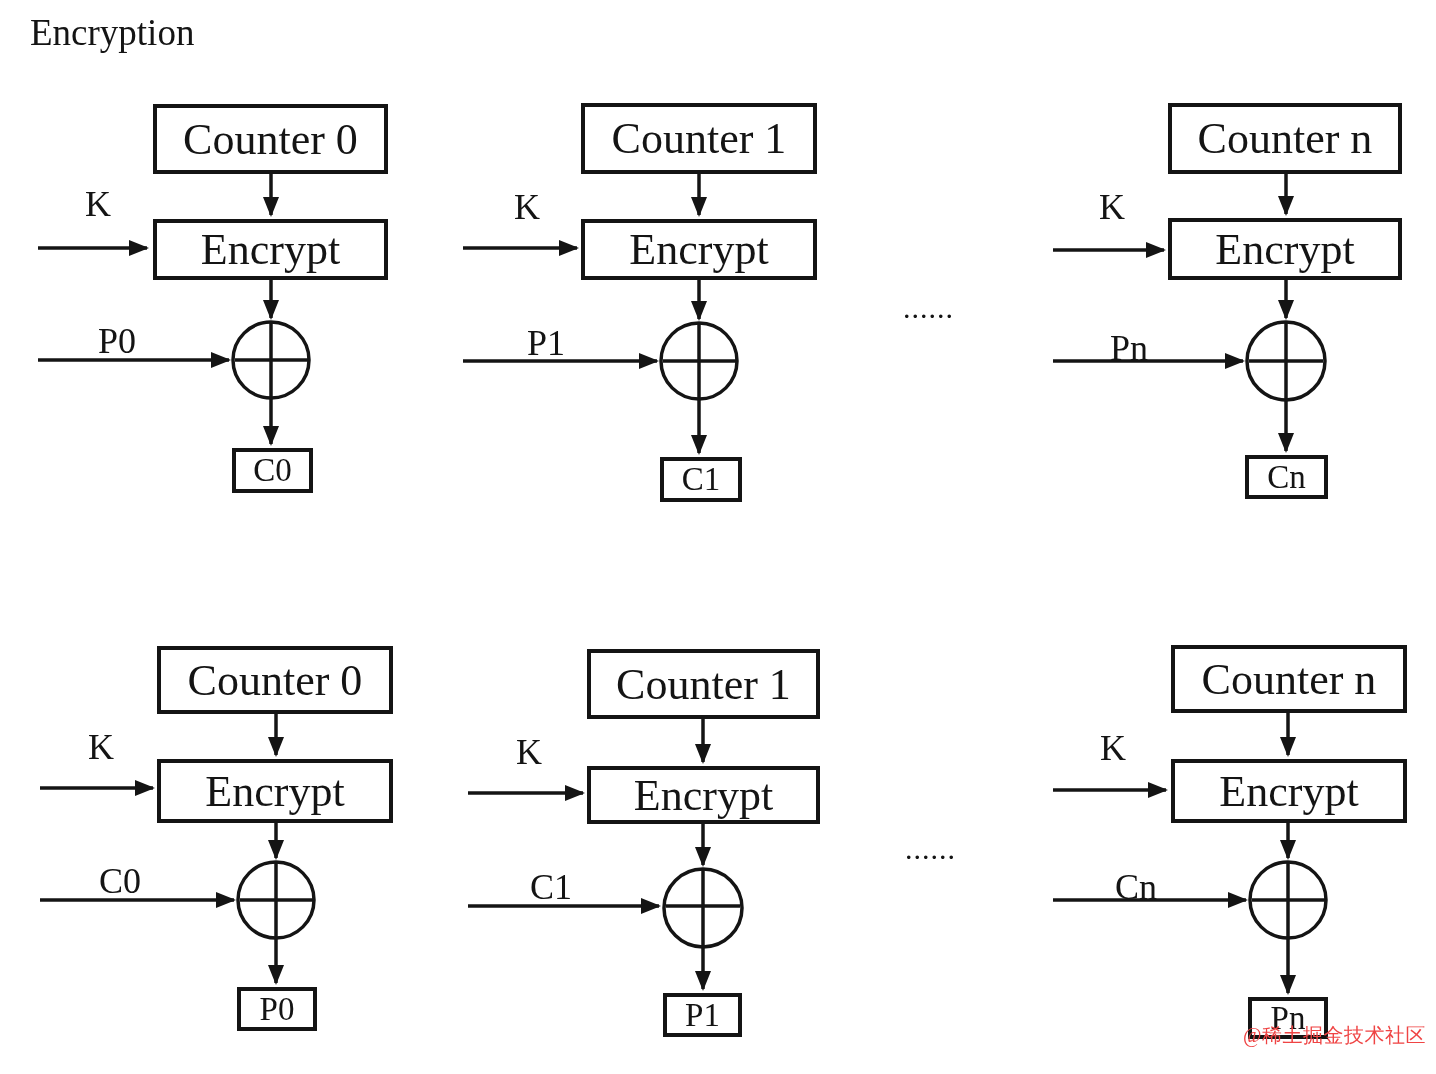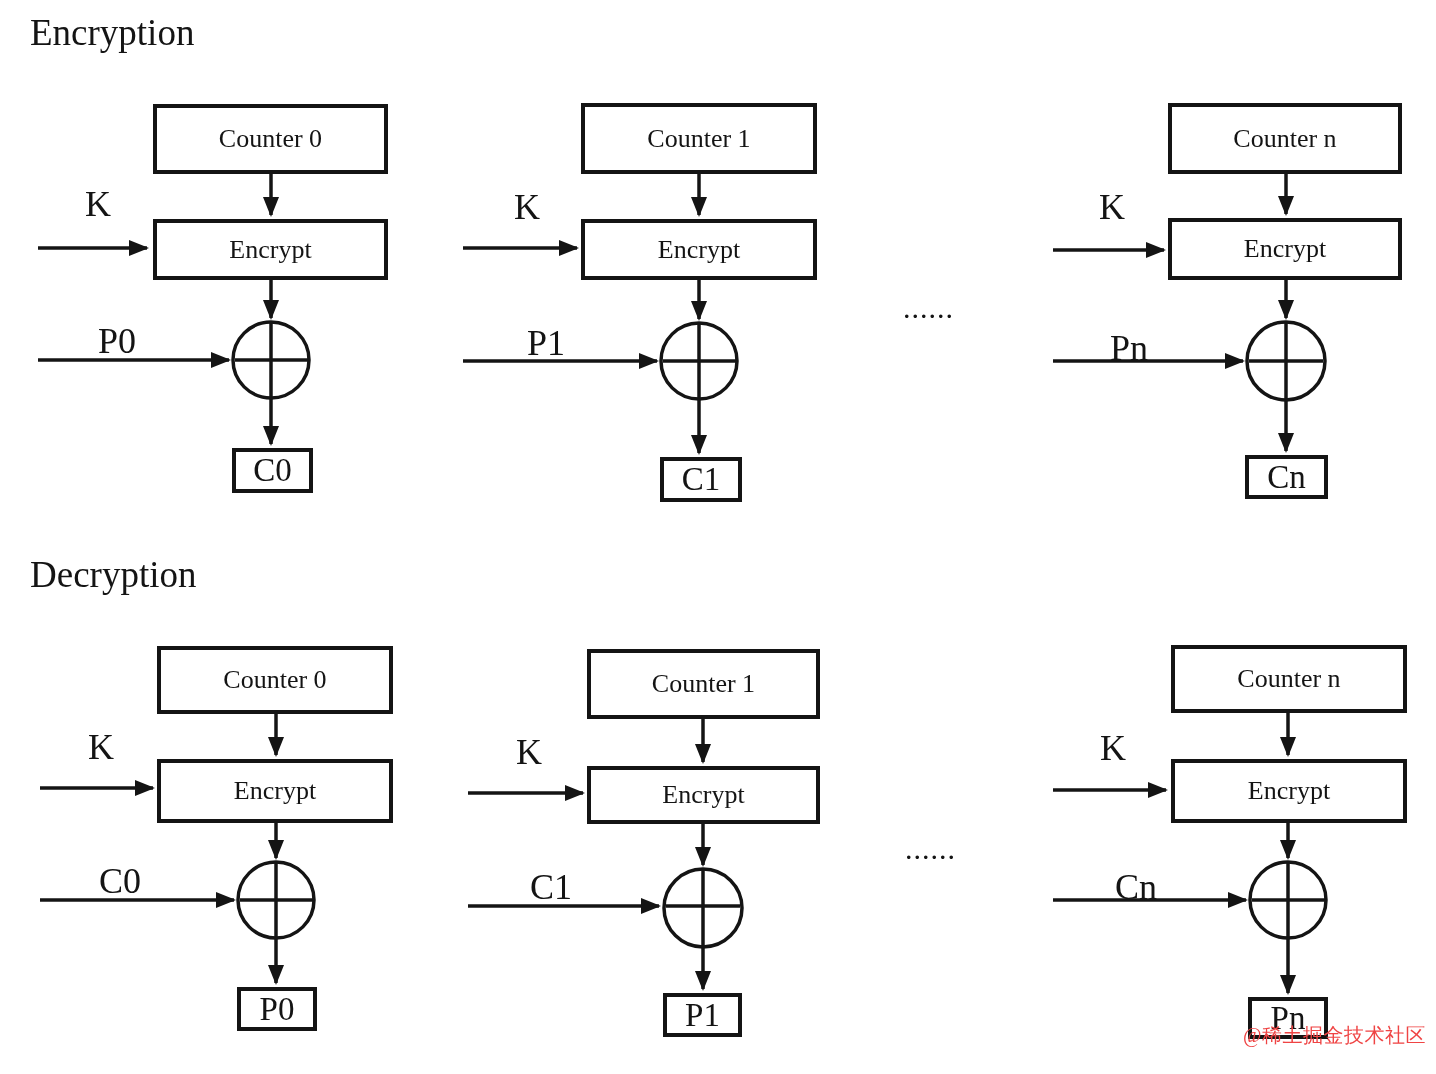--- a/index.html
+++ b/index.html
@@ -28,21 +28,21 @@
     white-space: nowrap;
   }
   .box {
     position: absolute;
     box-sizing: border-box;
     border: 4px solid #141414;
     background: #ffffff;
     display: flex;
     align-items: center;
     justify-content: center;
-    font-size: 26px;
+    font-size: 44px;
     color: #141414;
     z-index: 2;
     white-space: nowrap;
   }
   .box.small { font-size: 33px; }
   .lbl {
     position: absolute;
     font-size: 36px;
     line-height: 1.1;
     color: #141414;
@@ -154,21 +154,20 @@
   <div class="box small" style="left:660px; top:457px; width:82px; height:45px">C1</div>
 
   <div class="dots" style="left:903px; top:291px">......</div>
 
   <div class="box" style="left:1168px; top:103px; width:234px; height:71px">Counter n</div>
   <div class="lbl" style="left:1099px; top:188px">K</div>
   <div class="box" style="left:1168px; top:218px; width:234px; height:62px">Encrypt</div>
   <div class="lbl" style="left:1110px; top:329px">Pn</div>
   <div class="box small" style="left:1245px; top:455px; width:83px; height:44px">Cn</div>
 
-  <div class="section-title" style="left:30px; top:554px">Decryption</div>
 
   <div class="box" style="left:157px; top:646px; width:236px; height:68px">Counter 0</div>
   <div class="lbl" style="left:88px; top:728px">K</div>
   <div class="box" style="left:157px; top:759px; width:236px; height:64px">Encrypt</div>
   <div class="lbl" style="left:99px; top:862px">C0</div>
   <div class="box small" style="left:237px; top:987px; width:80px; height:44px">P0</div>
 
   <div class="box" style="left:587px; top:649px; width:233px; height:70px">Counter 1</div>
   <div class="lbl" style="left:516px; top:733px">K</div>
   <div class="box" style="left:587px; top:766px; width:233px; height:58px">Encrypt</div>

